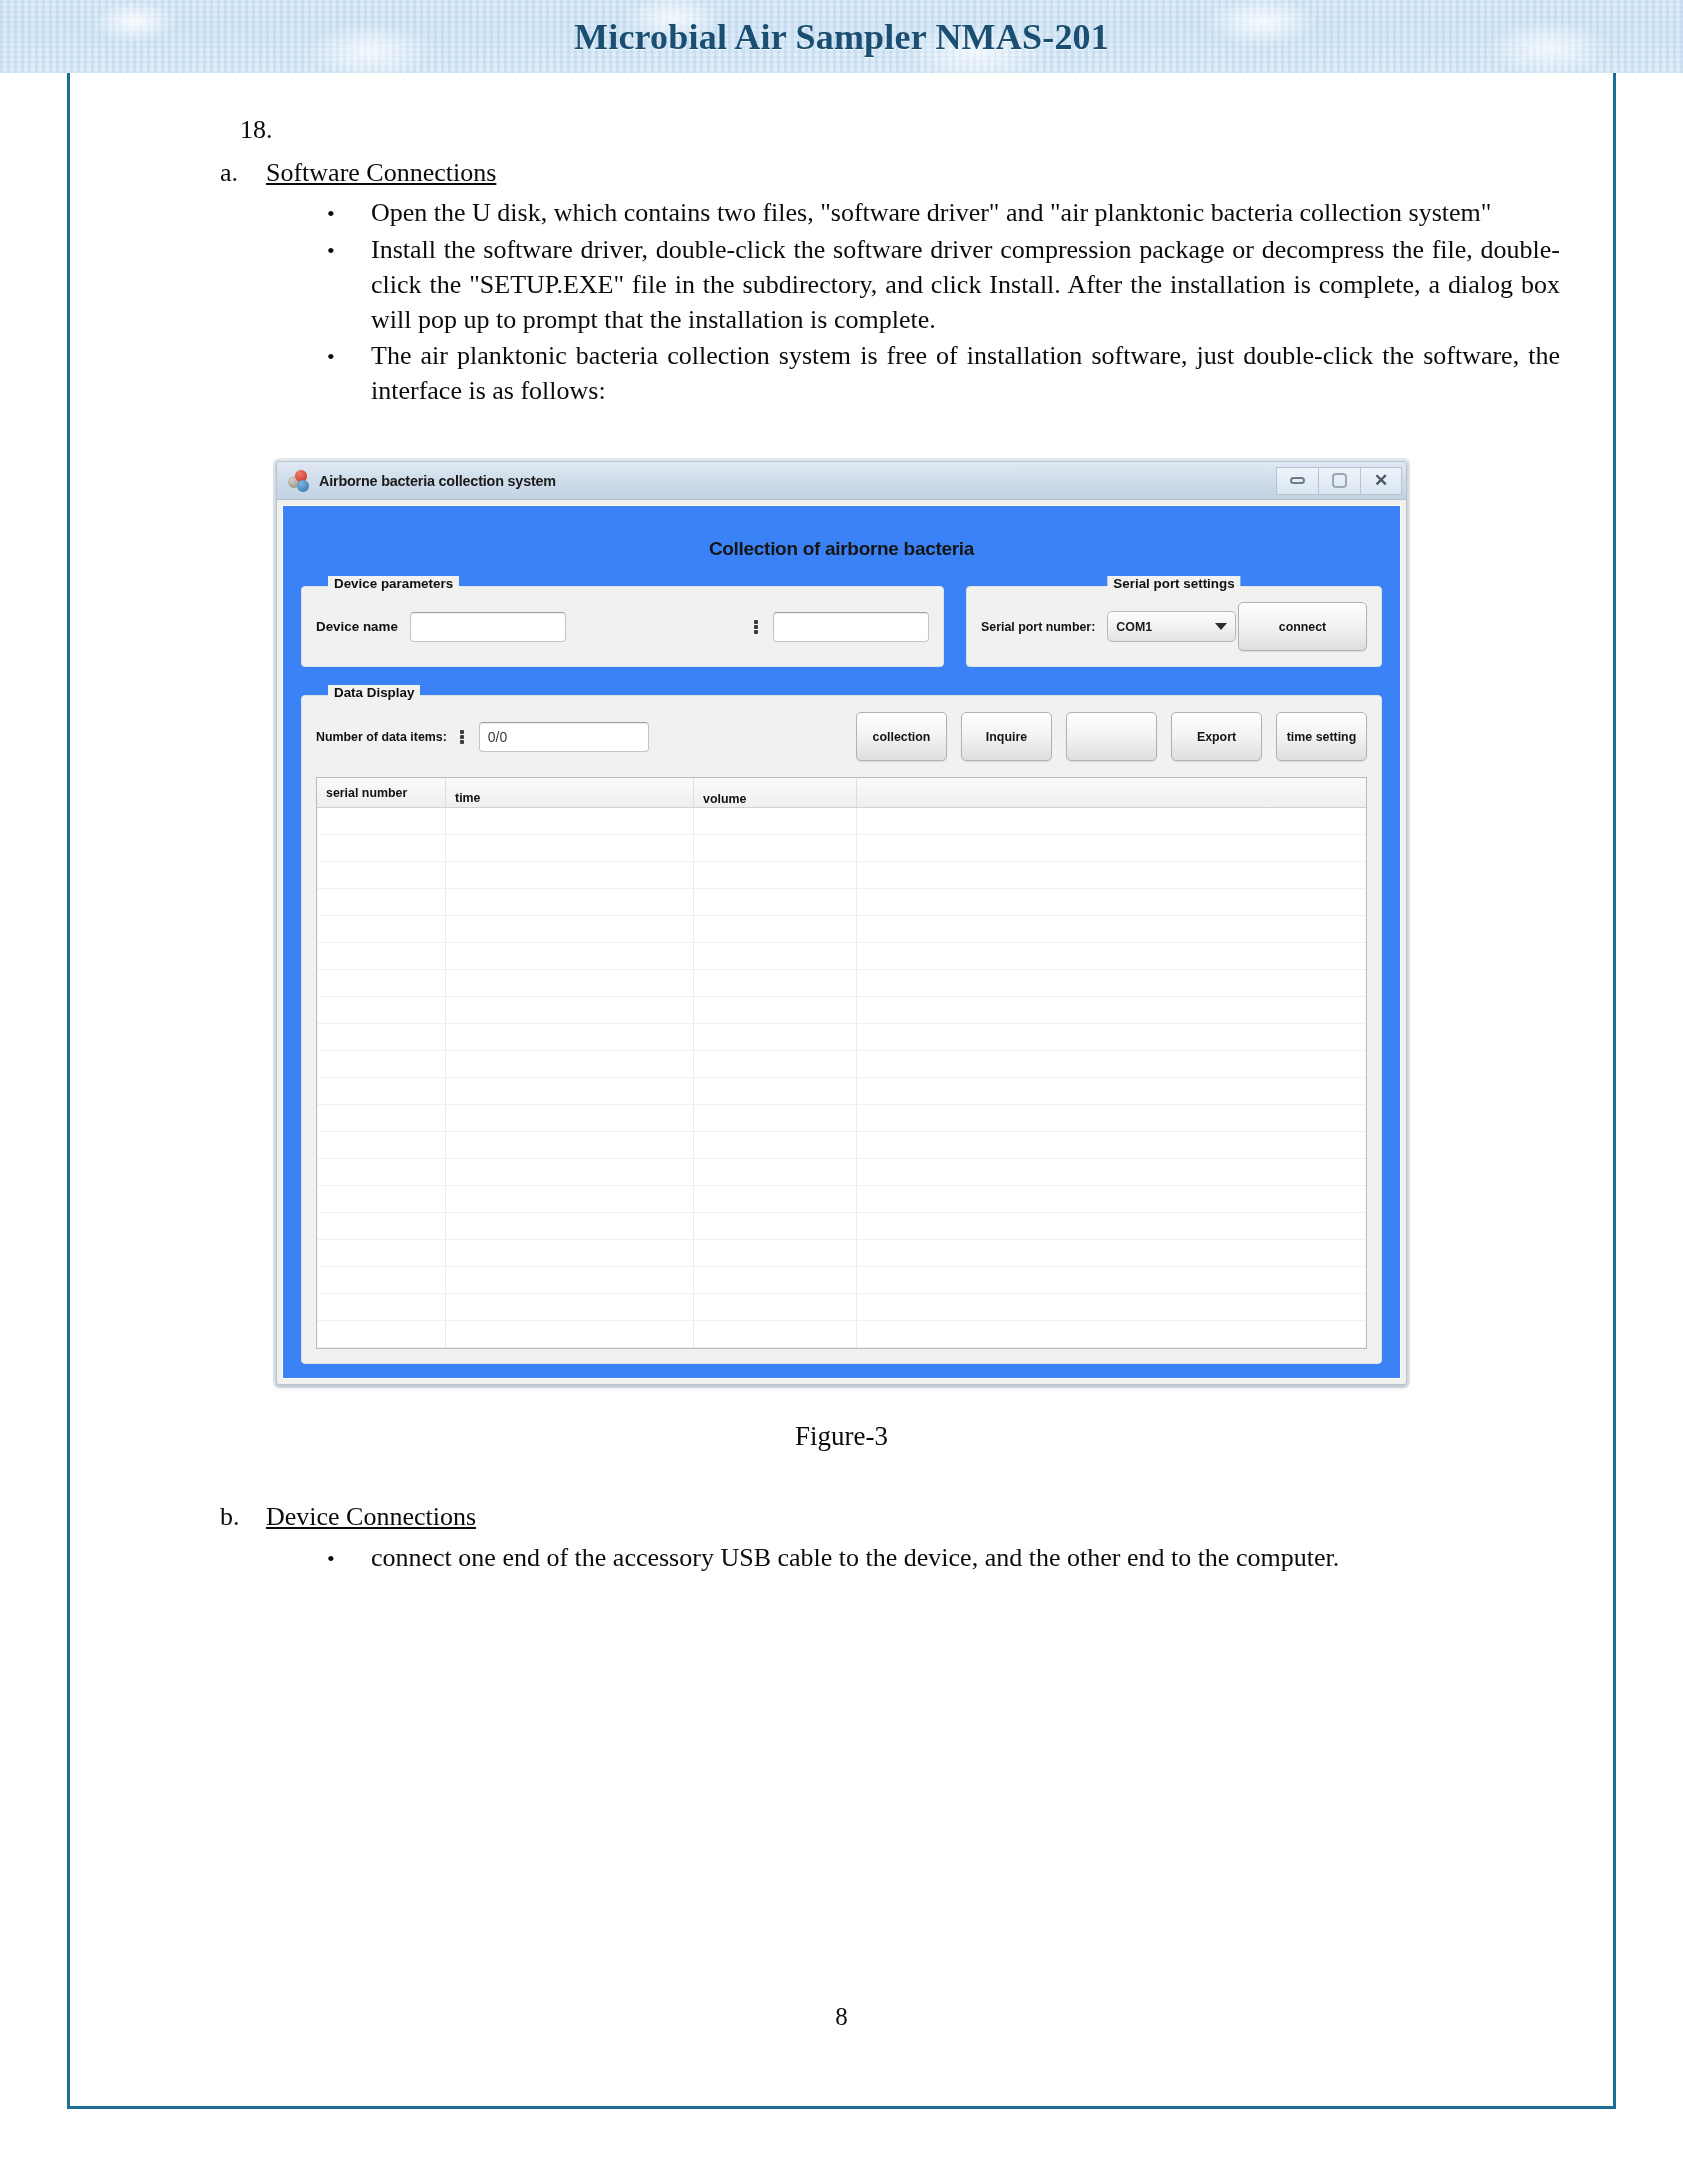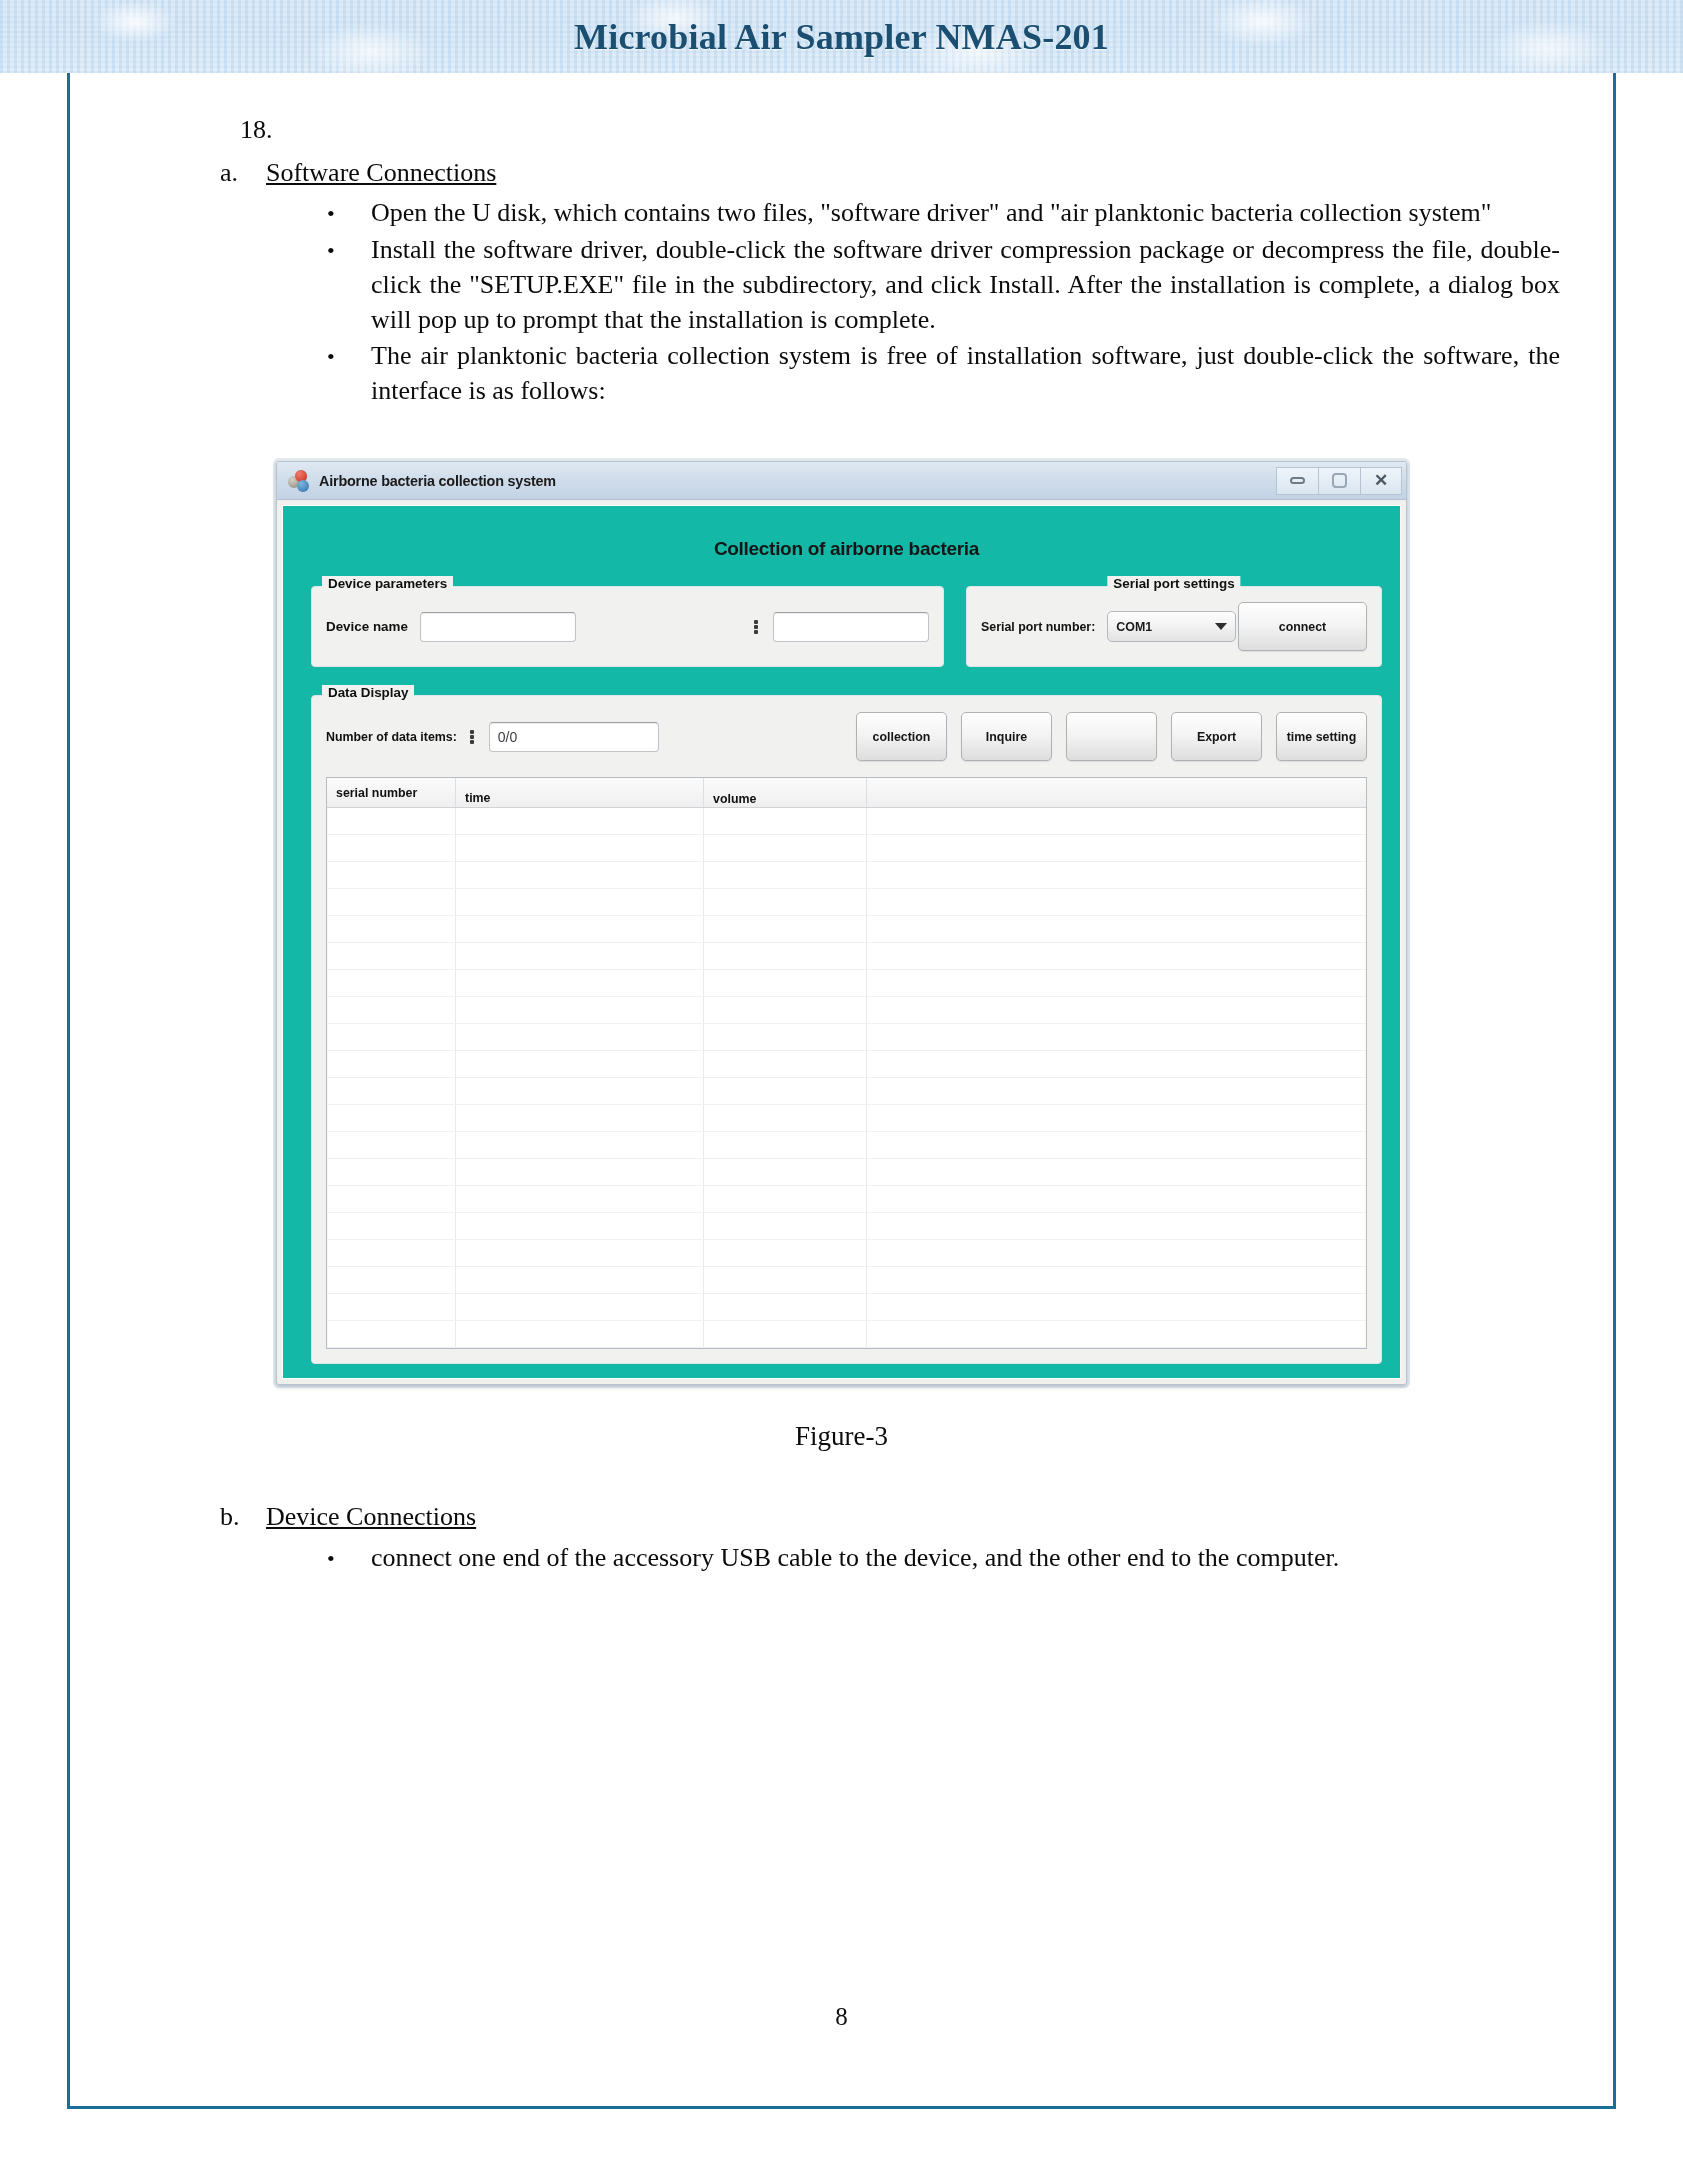--- a/index.html
+++ b/index.html
@@ -174,24 +174,24 @@
     width: 15px; height: 15px;
     border: 2px solid #9aa7b4; border-radius: 4px;
   }
   .glyph-close {
     font-size: 17px; font-weight: bold; color: #4c5864;
     line-height: 1;
   }
 
   .app-body {
     flex: 1;
-    background: #14b8a6;
+    background: #3b82f6;
     border: 1px solid #ffffff;
     margin: 5px;
-    padding: 10px 18px 14px 28px;
+    padding: 10px 18px 14px 18px;
     display: flex;
     flex-direction: column;
     overflow: hidden;
   }
 
   .app-heading {
     text-align: center;
     font-size: 19px;
     font-weight: bold;
     color: #151515;
@@ -211,21 +211,21 @@
   .group-title {
     position: absolute;
     top: -11px;
     font-size: 13.4px;
     font-weight: bold;
     color: #101010;
     background: #f1f1f0;
     padding: 0 6px;
     white-space: nowrap;
   }
-  .group-title.left { left: 10px; }
+  .group-title.left { left: 26px; }
   .group-title.centered { left: 50%; transform: translateX(-50%); }
 
   .group-device { flex: 1 1 auto; height: 81px; }
   .group-serial { width: 416px; height: 81px; }
 
   .group-inner {
     display: flex;
     align-items: center;
     height: 100%;
     padding: 0 14px;

